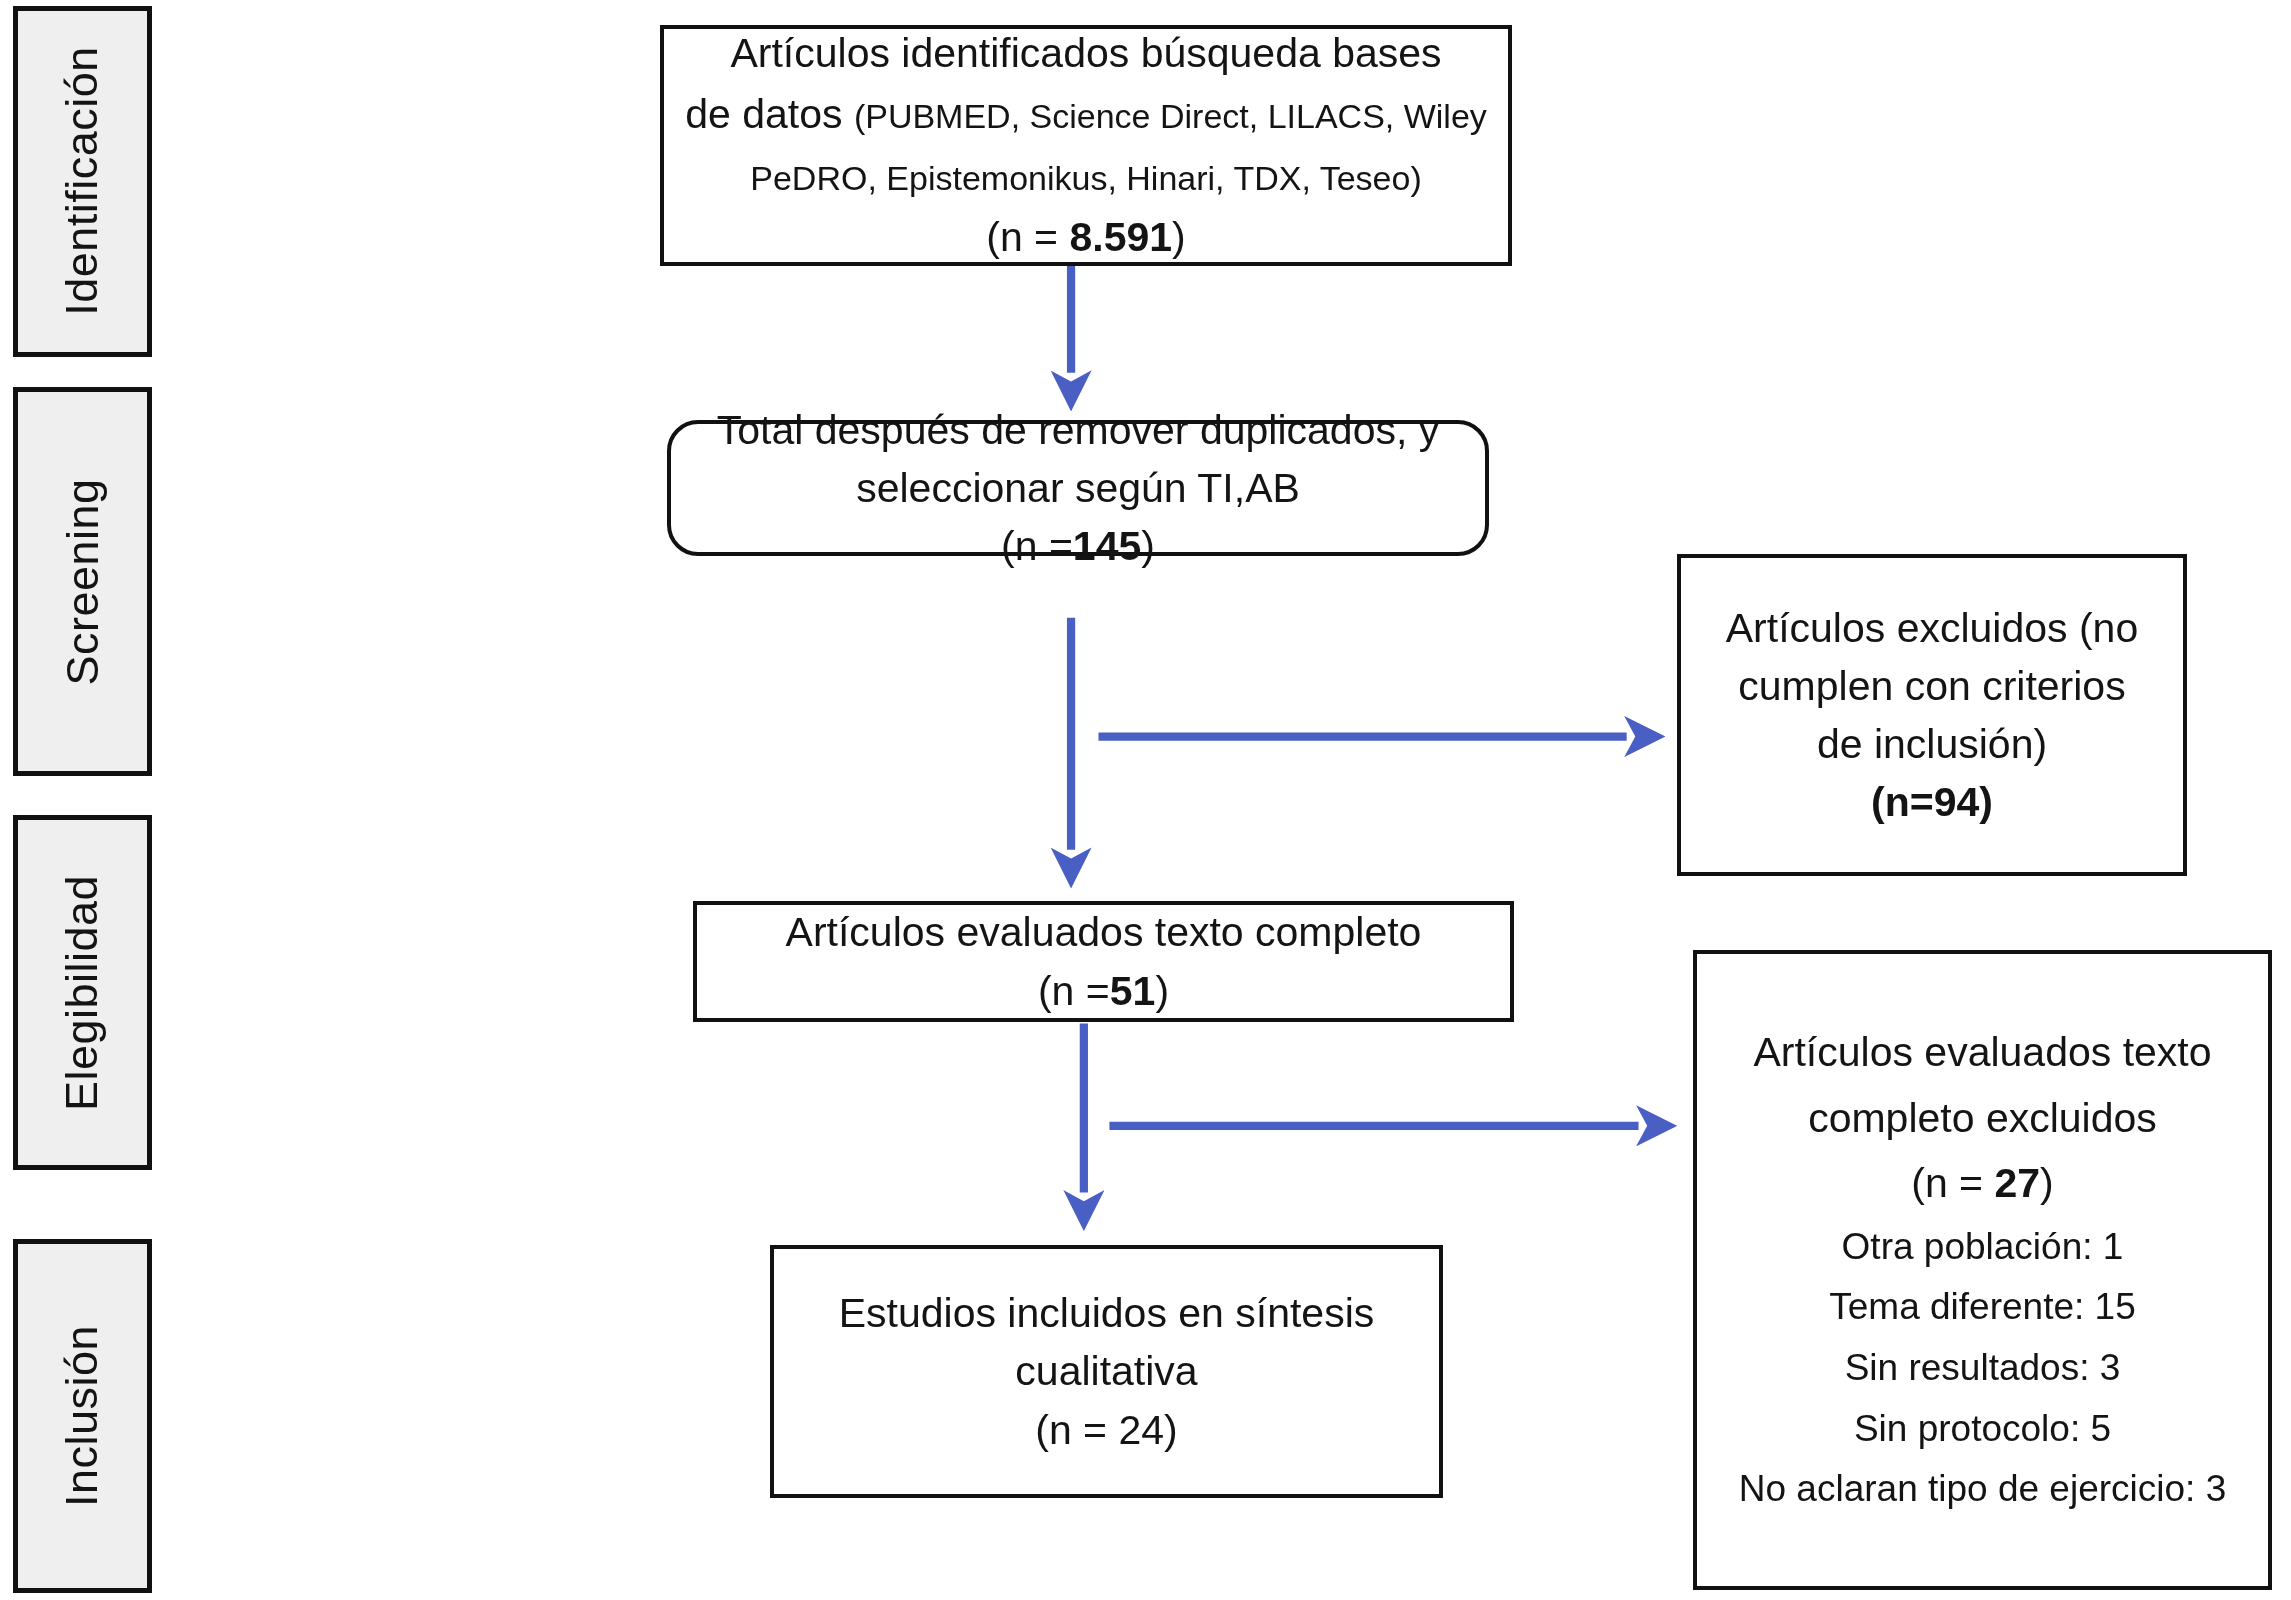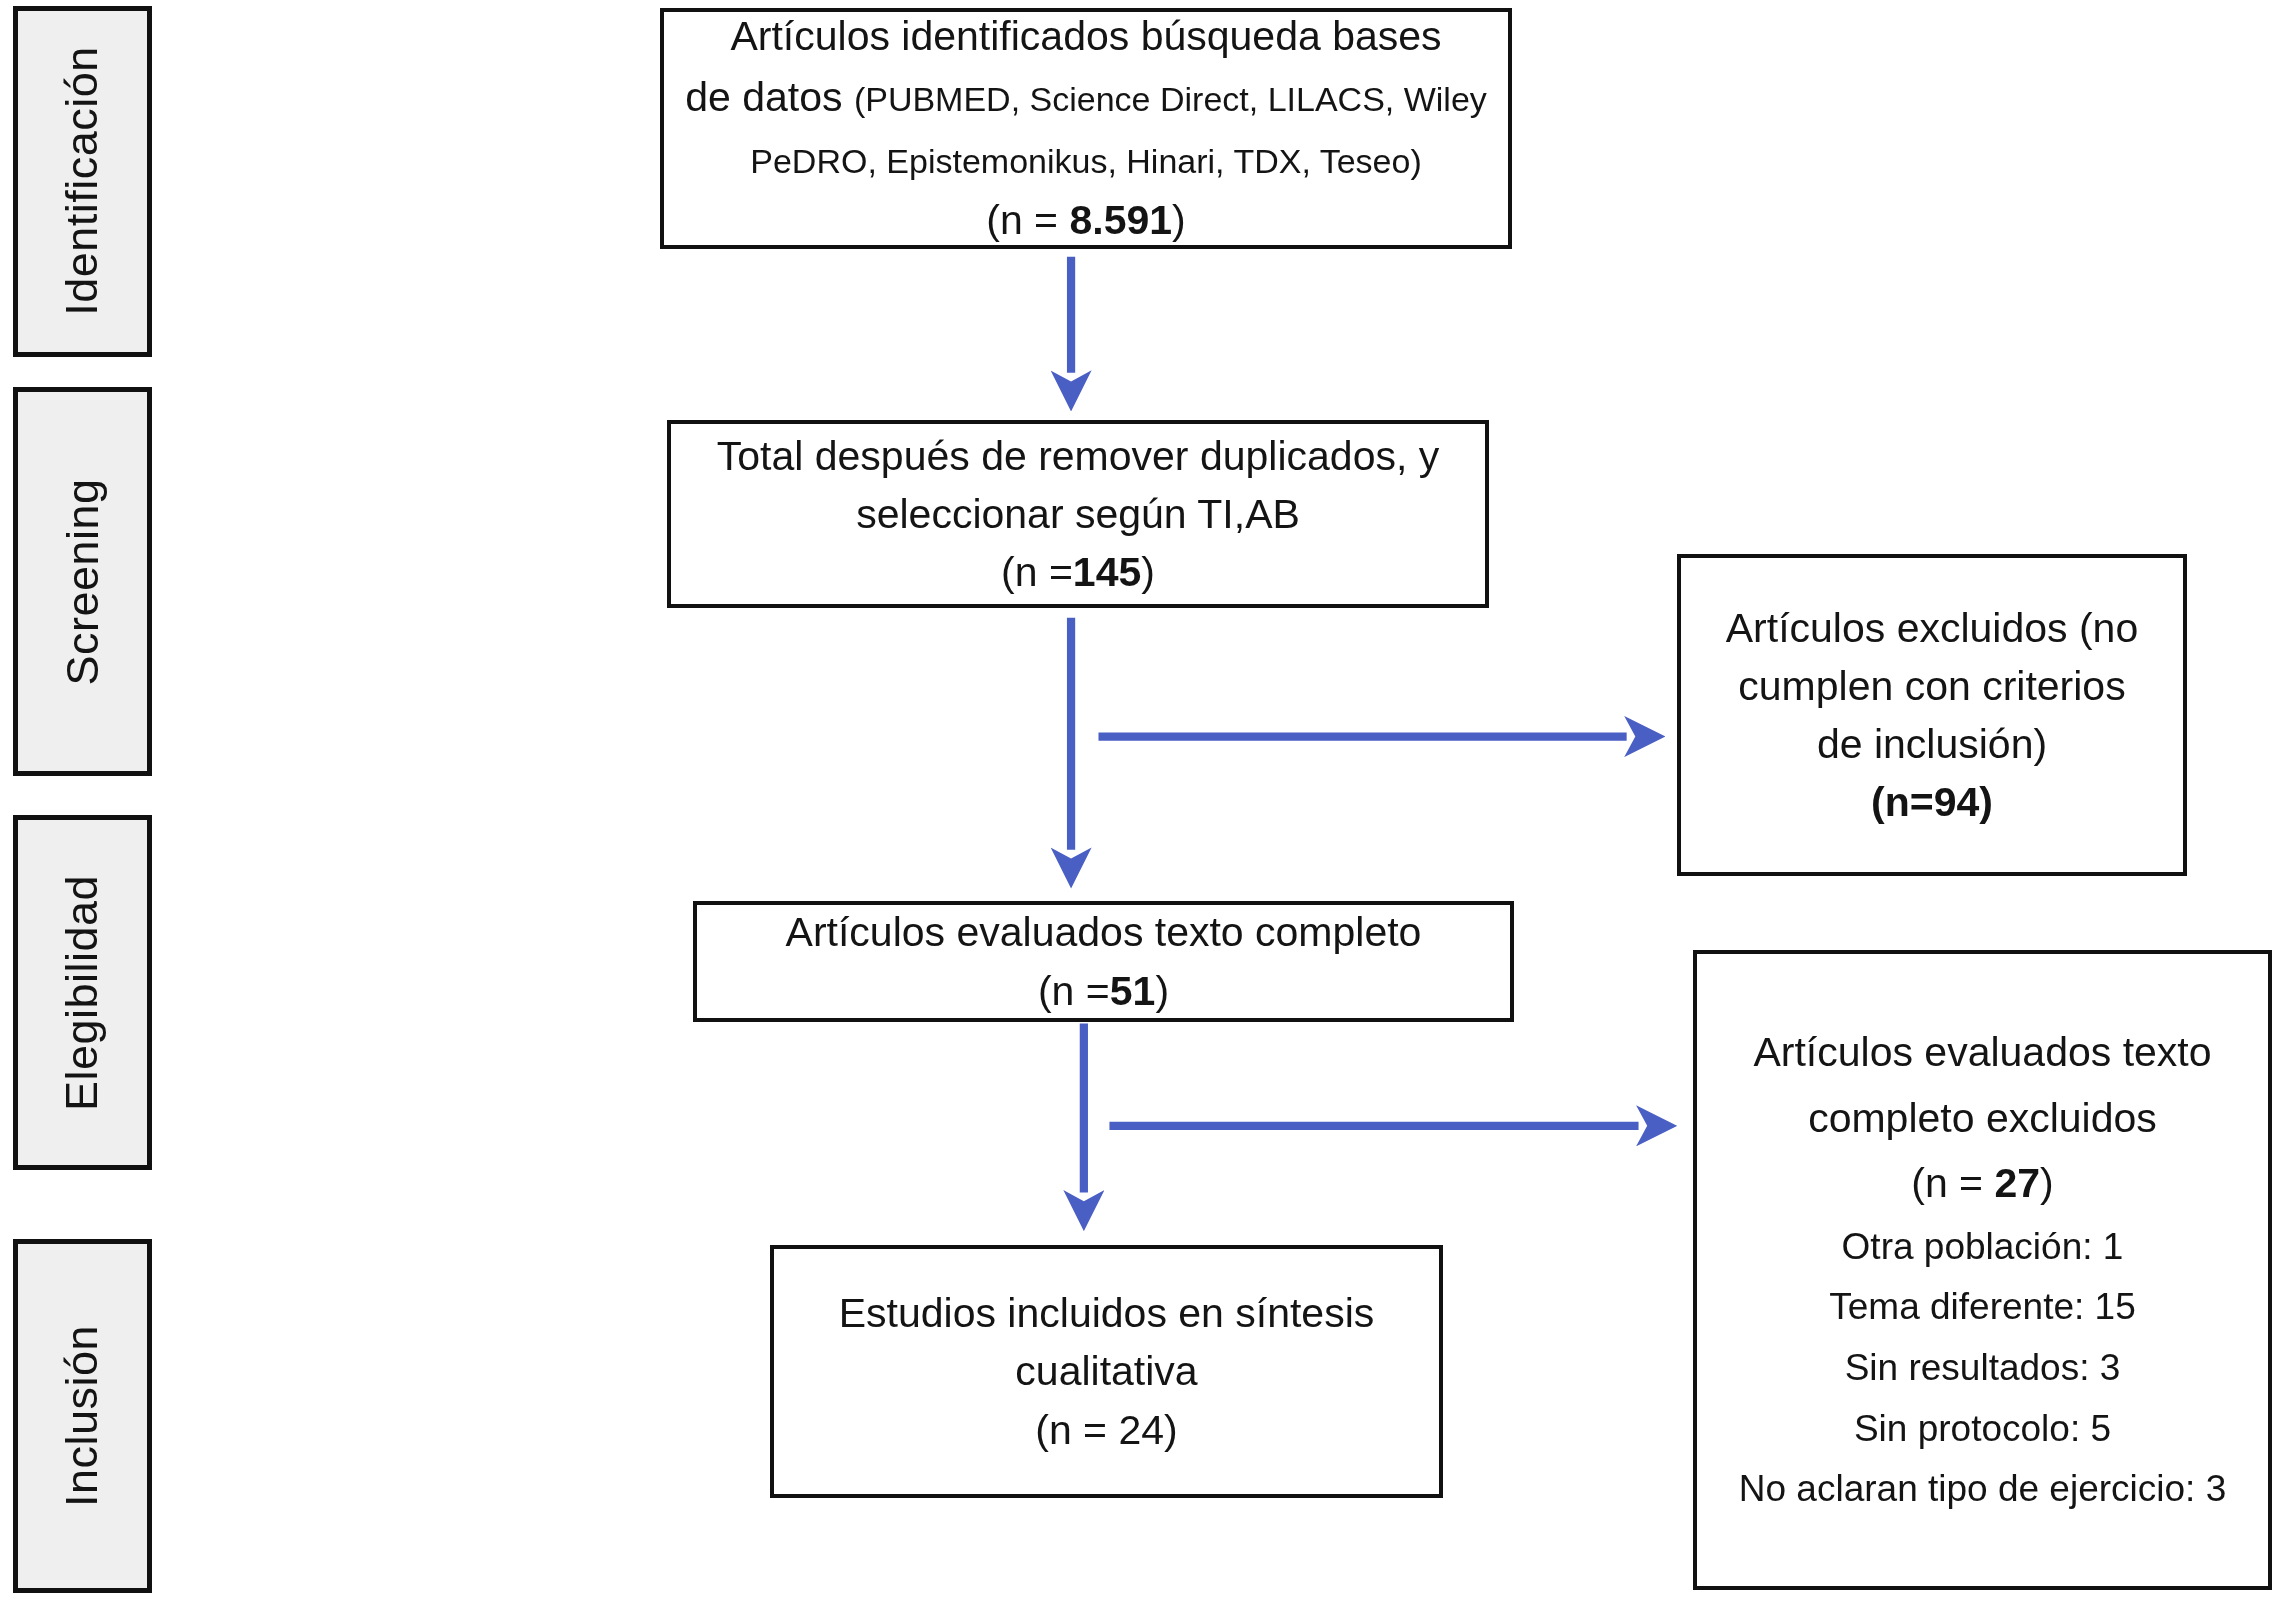--- a/index.html
+++ b/index.html
@@ -51,23 +51,23 @@
     display:flex;
     flex-direction:column;
     align-items:center;
     justify-content:center;
     text-align:center;
     padding:5.5px 16.4px;
   }
   .t{font-size:41px;line-height:1.42;}
   .small{font-size:34px;}
   .nbold{font-weight:bold;}
-  #box-identified{left:660px;top:8px;width:852px;height:241px;}
+  #box-identified{left:660px;top:25px;width:852px;height:241px;}
   #box-identified .t{line-height:1.5;}
-  #box-dedup{left:667px;top:420px;width:822px;height:188px;}
+  #box-dedup{left:667px;top:420px;width:822px;height:136px;border-radius:31px;}
   #box-excluded-screening{left:1677px;top:554px;width:510px;height:322px;}
   #box-fulltext{left:672px;top:901px;width:821px;height:121px;padding:0 9.1px;margin-left:21px;}
   #box-excluded-fulltext{left:1693px;top:950px;width:579px;height:640px;}
   #box-excluded-fulltext .t{line-height:1.6;}
   #box-excluded-fulltext .reason{font-size:37px;line-height:1.64;display:block;}
   #box-included{left:770px;top:1245px;width:673px;height:253px;}
 
   
   #arrows{
     position:absolute;

